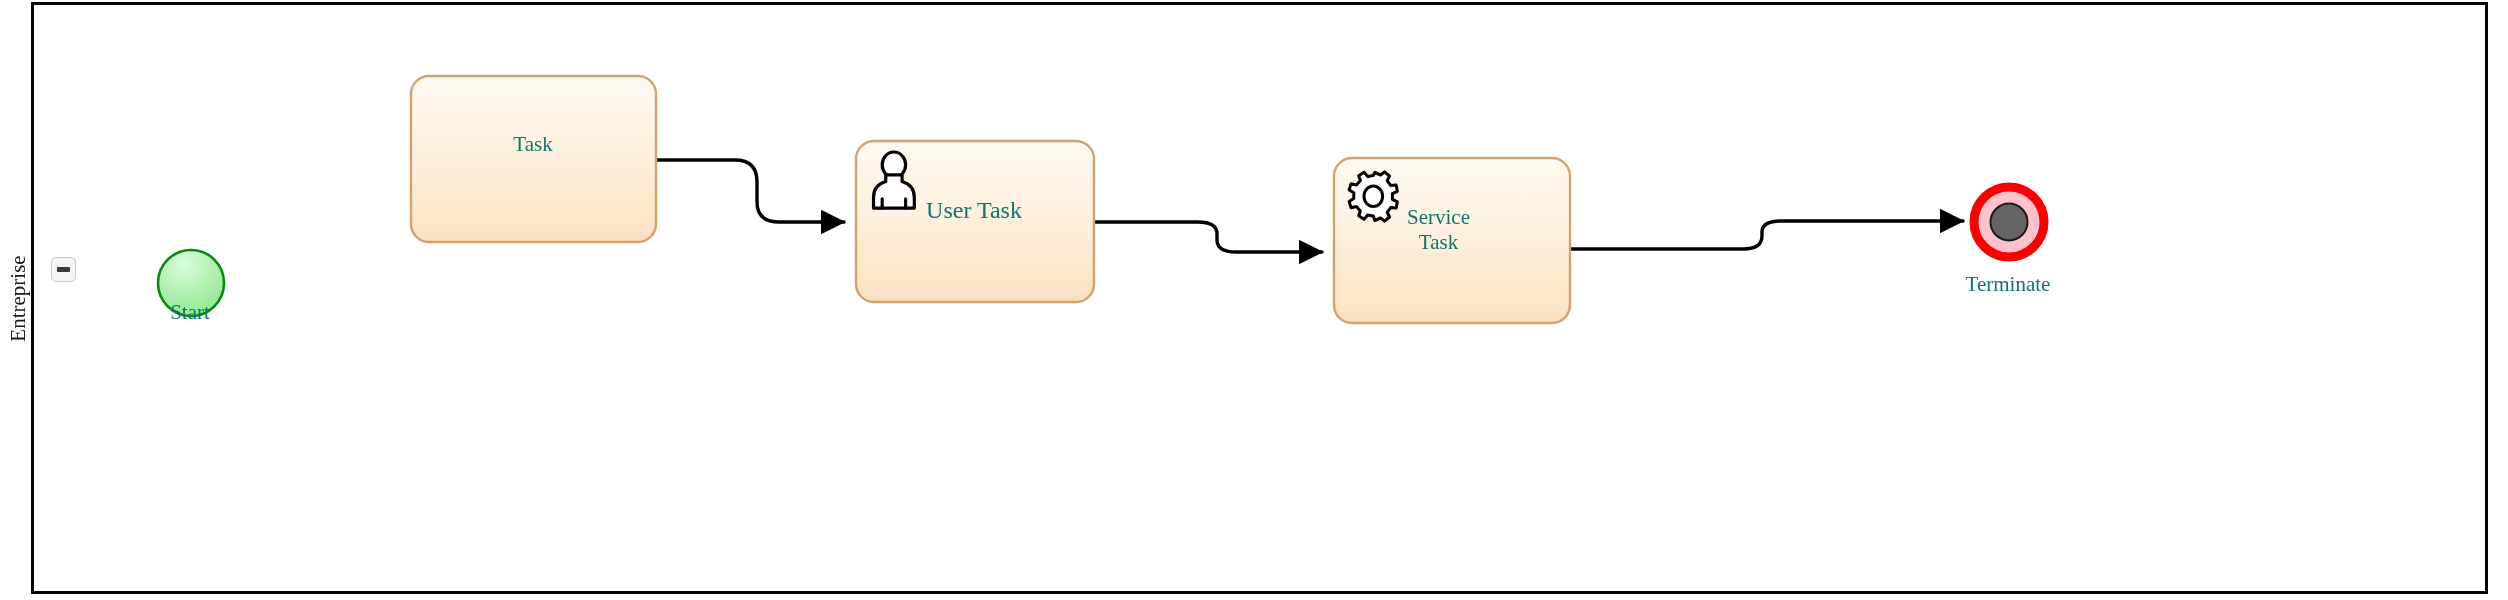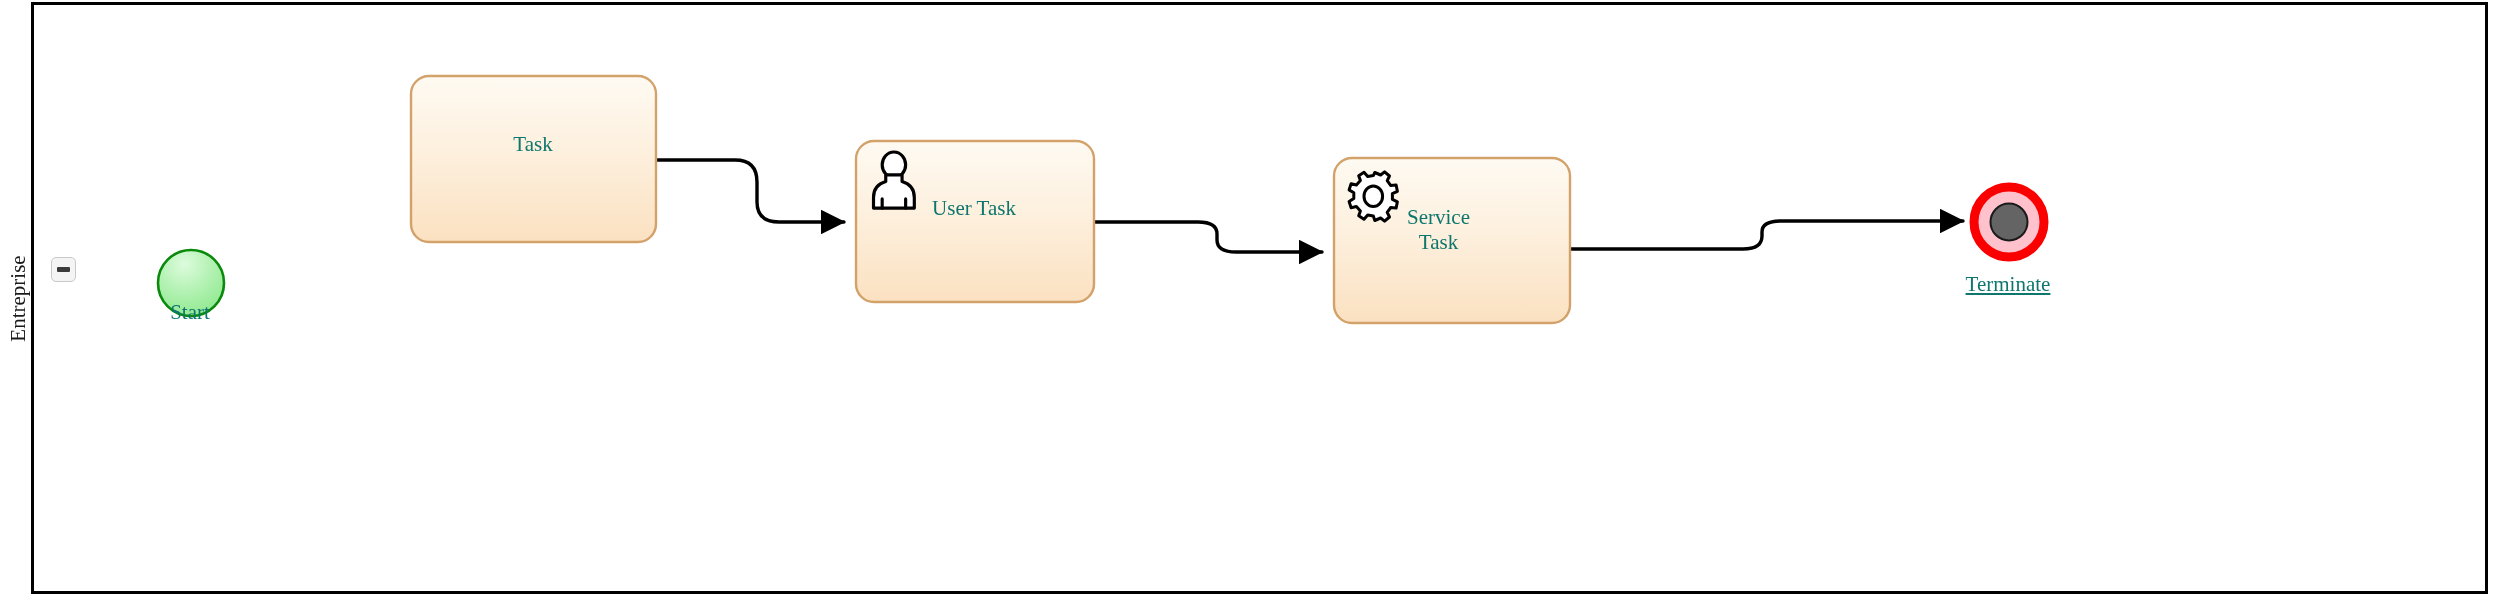--- a/index.html
+++ b/index.html
@@ -99,27 +99,27 @@
     border-radius: 1px;
   }
   
   #label-start {
     left: 140px; top: 300px; width: 100px; font-size: 21px;
   }
   #label-task {
     left: 410px; top: 132px; width: 246px; font-size: 21px;
   }
   #label-usertask {
-    left: 855px; top: 196px; width: 238px; font-size: 21px;
+    left: 855px; top: 196px; width: 238px; font-size: 24px;
   }
   #label-servicetask {
     left: 1333px; top: 205px; width: 211px; font-size: 21px;
   }
   #label-terminate {
-    left: 1933px; top: 272px; width: 150px; font-size: 21px; text-decoration: underline;
+    left: 1933px; top: 272px; width: 150px; font-size: 21px;
   }
   .hit {
     position: absolute;
     cursor: pointer;
   }
 </style>
 </head>
 <body>
 
 <div id="canvas">

